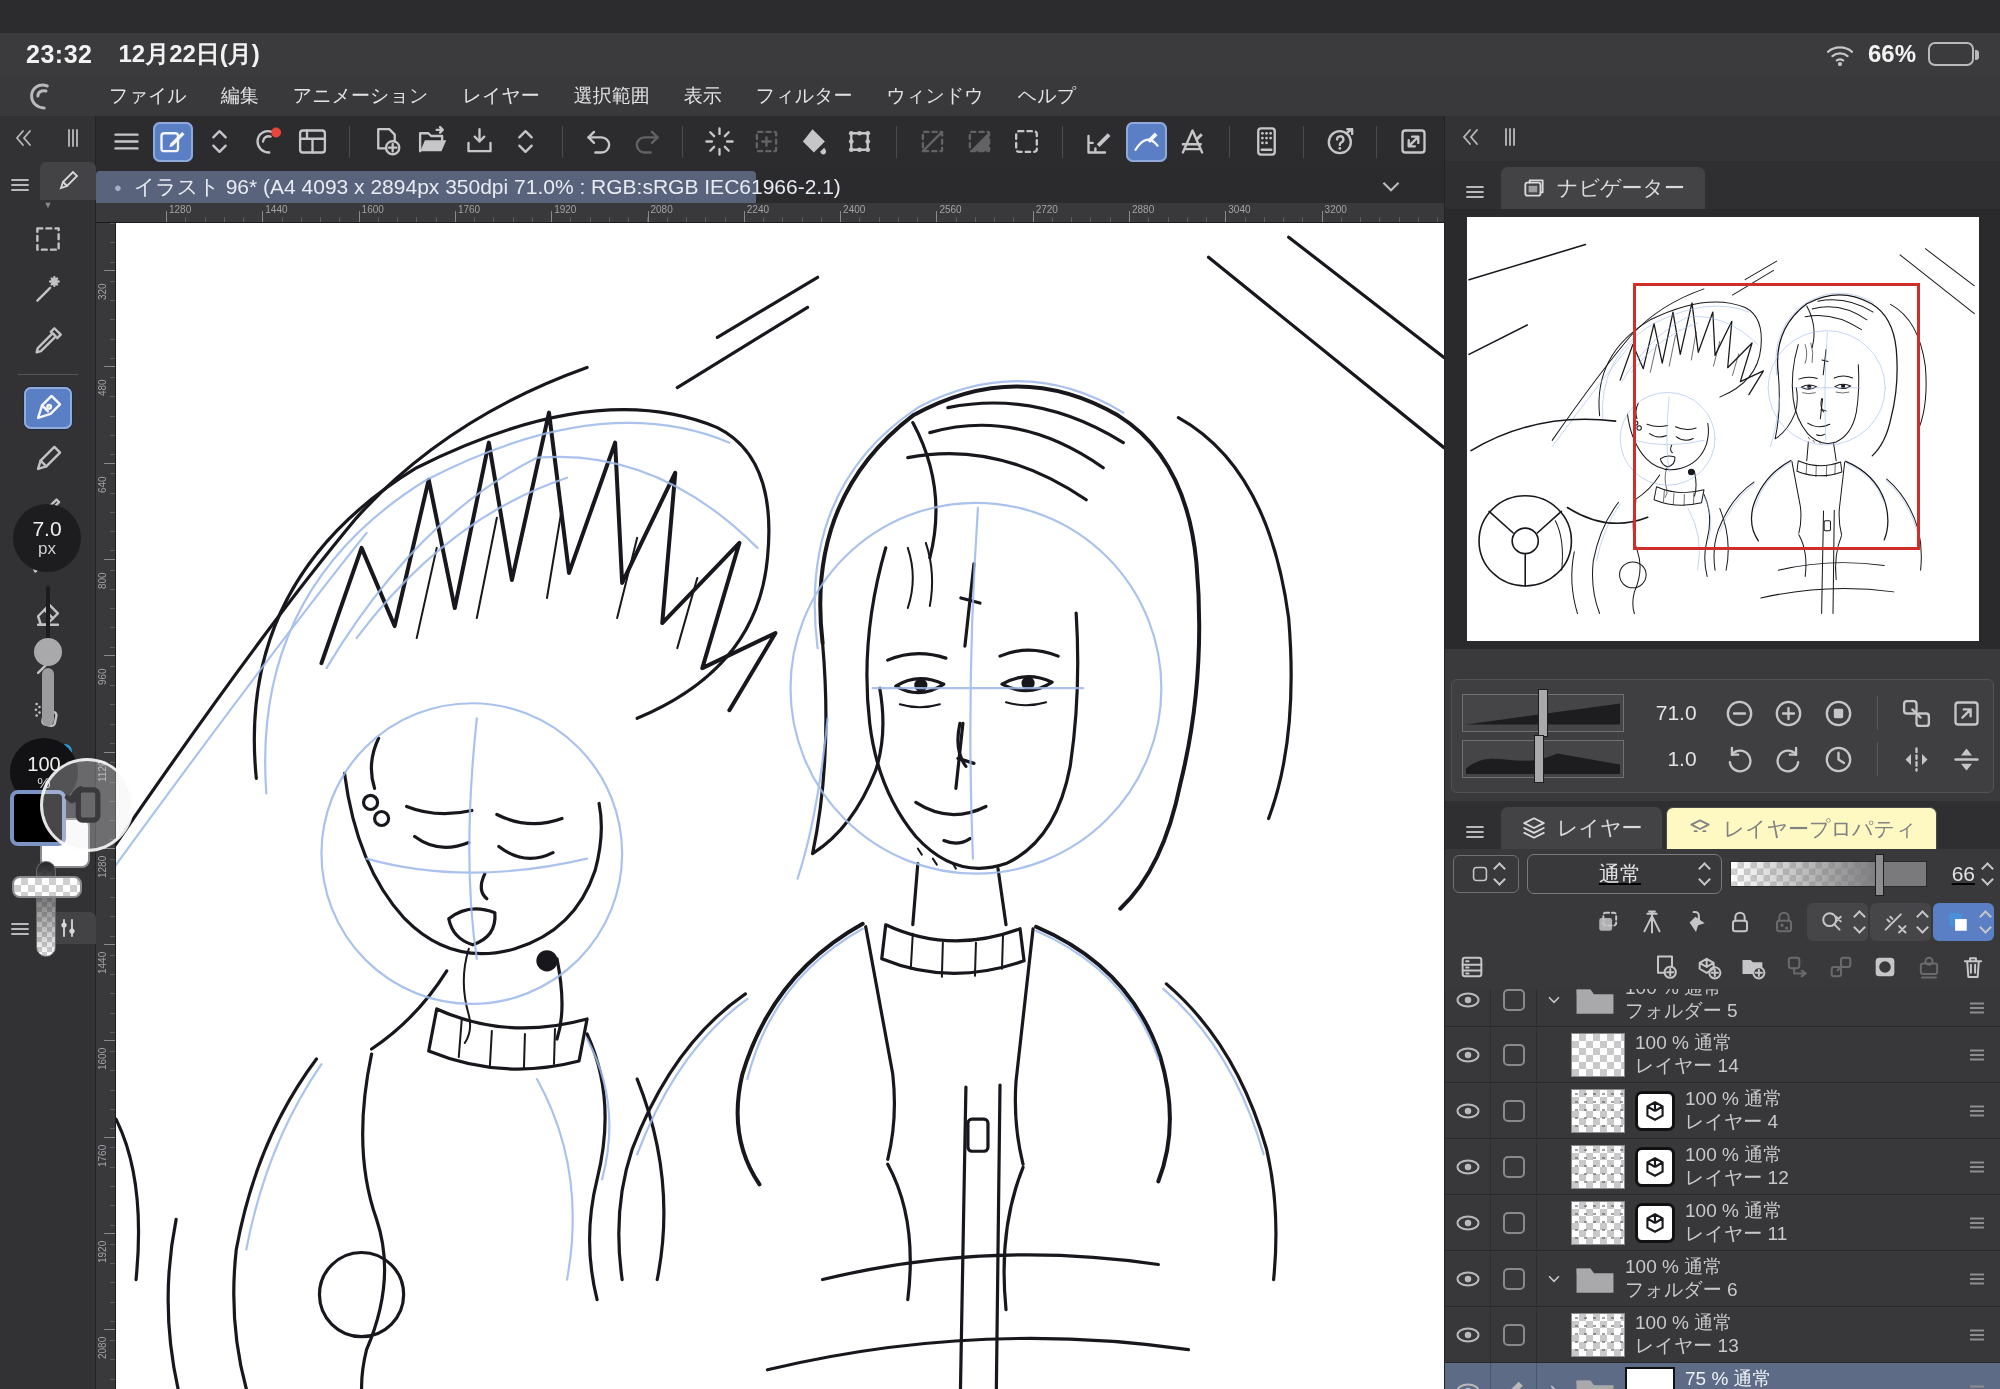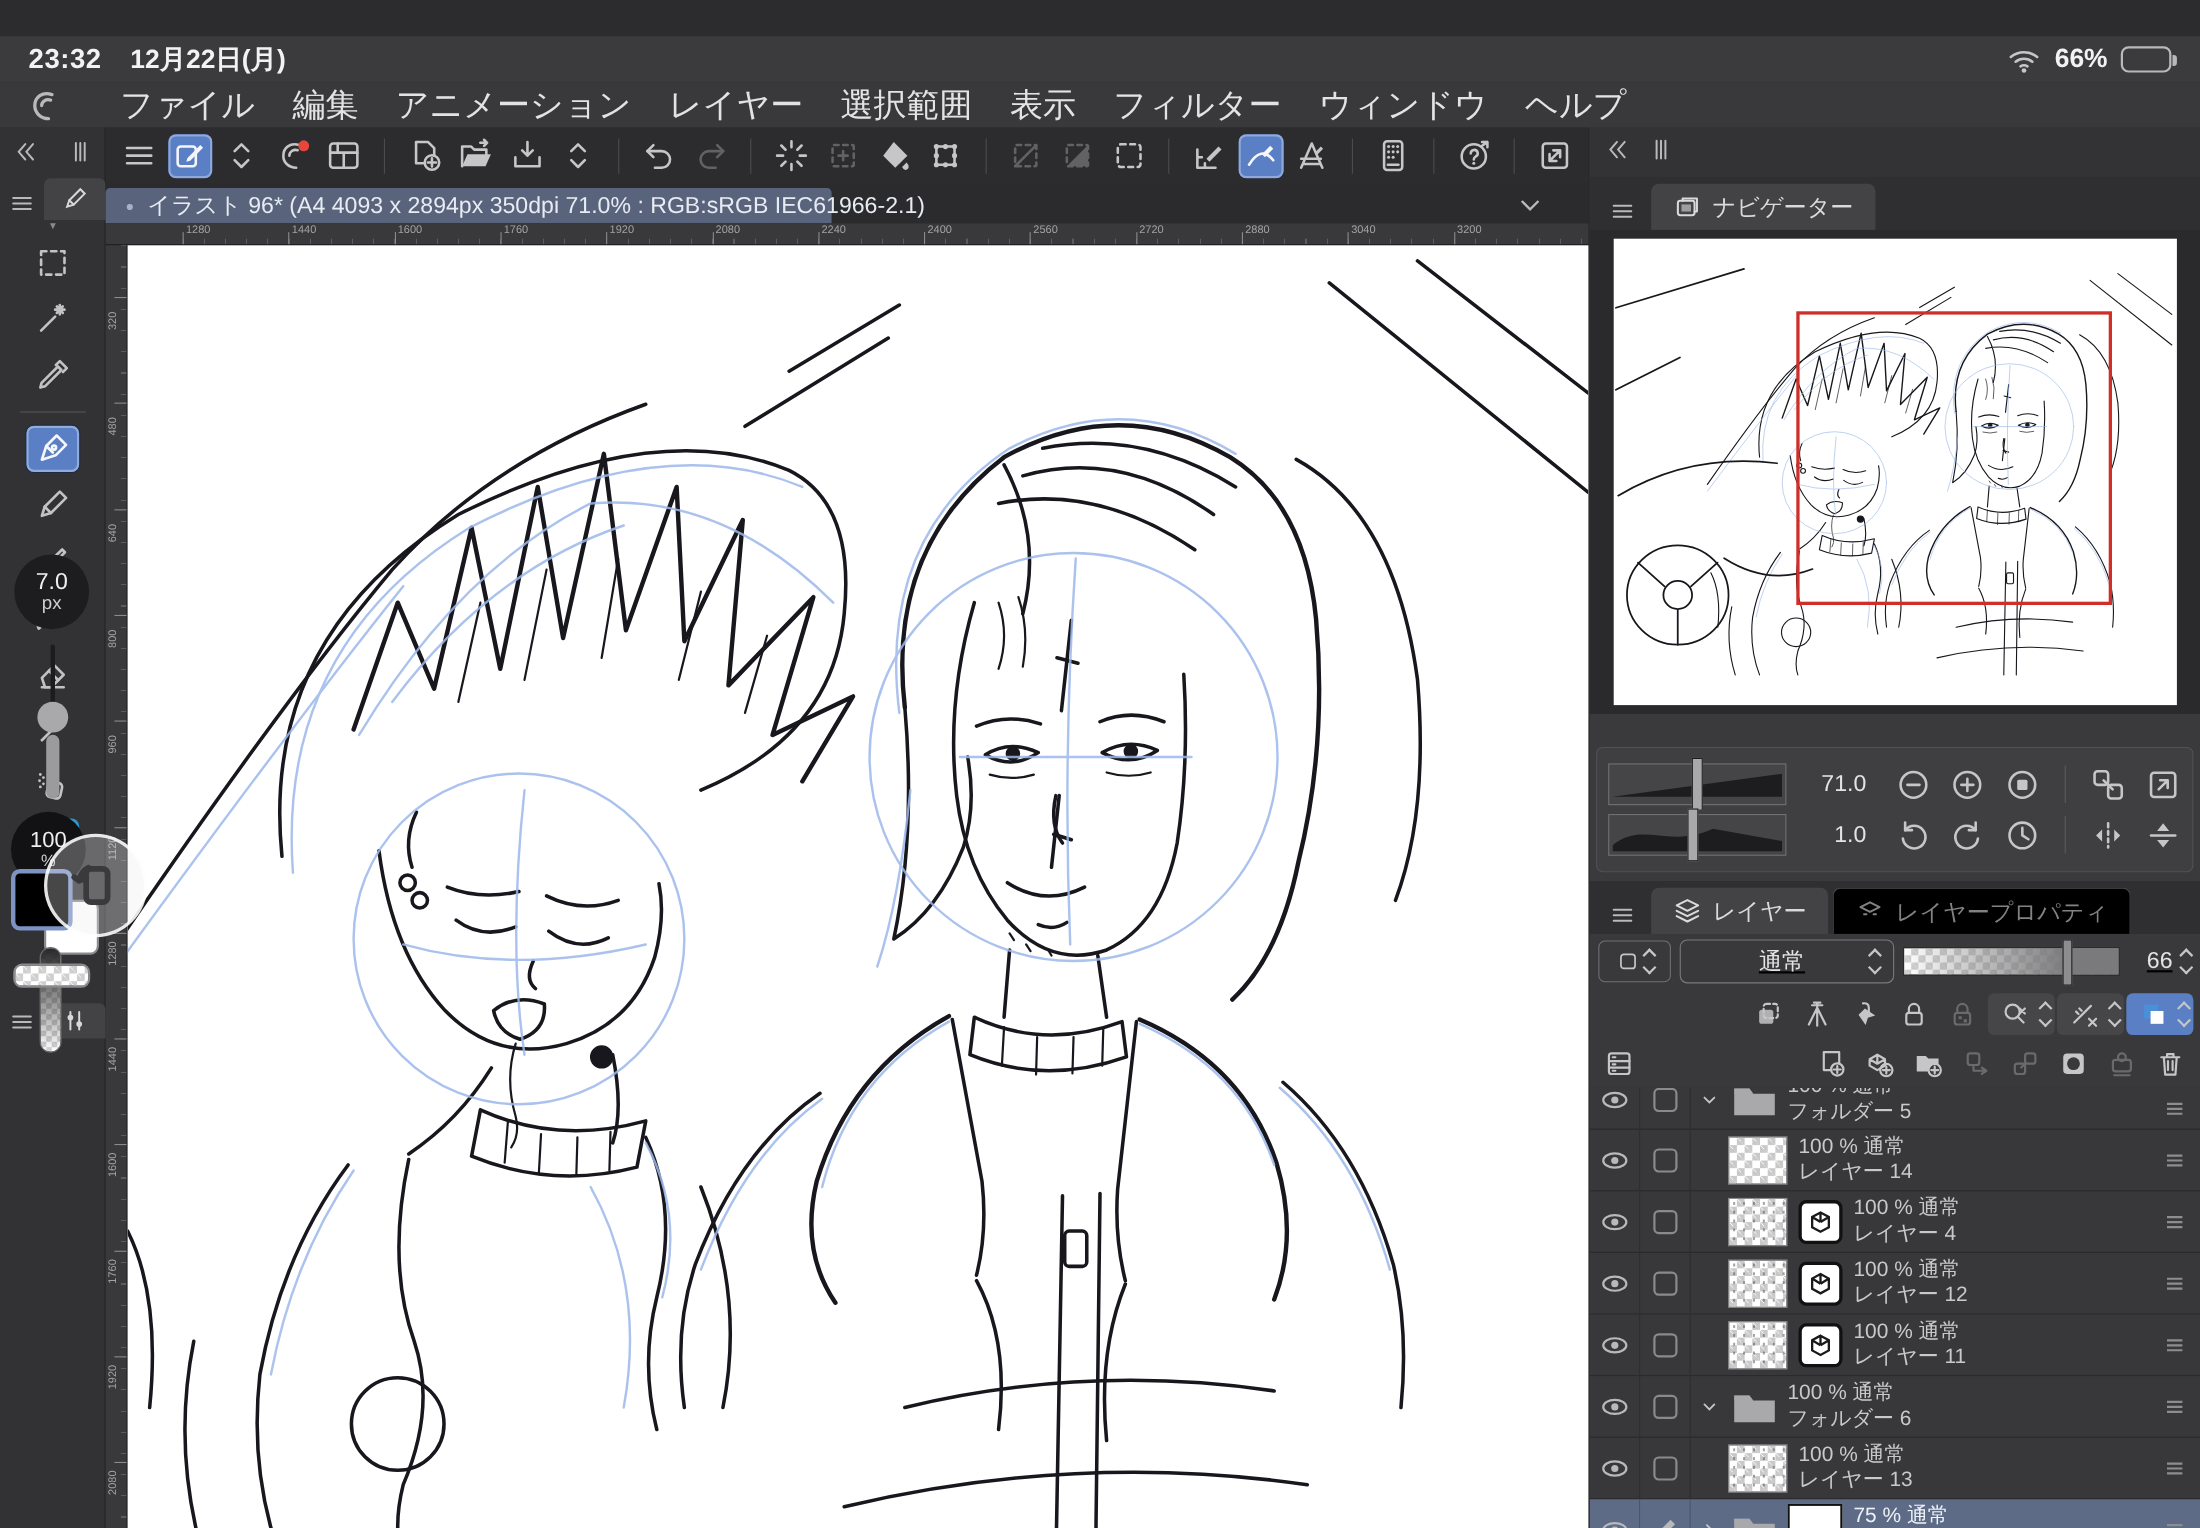--- a/index.html
+++ b/index.html
@@ -14,21 +14,21 @@
   .sb-date { font-size:24px; font-weight:600; margin-left:26px; }
   .sb-right { margin-left:auto; display:flex; align-items:center; gap:12px; }
   .sb-batt-pct { font-size:24px; font-weight:600; }
   .batt { width:46px; height:24px; border:2px solid #b9b9bb; border-radius:7px; position:relative; padding:3px; }
   .batt-fill { height:100%; width:66%; background:#ffffff; border-radius:3px; }
   .batt-nub { position:absolute; right:-7px; top:6px; width:4px; height:10px; background:#b9b9bb; border-radius:0 3px 3px 0; }
 
   
   .menu-bar { height:41px; background:#39393b; display:flex; align-items:center; padding:0 24px; gap:6px; flex:0 0 auto; }
   .app-logo { width:34px; height:30px; color:#b9b9bb; margin-right:28px; }
-  .menu-item { color:#e3e3e5; font-size:30px; padding:0 17px; cursor:default; }
+  .menu-item { color:#e3e3e5; font-size:19px; padding:0 17px; cursor:default; }
 
   
   .content { flex:1; display:flex; min-height:0; }
   .left-col { width:96px; background:#323234; position:relative; flex:0 0 auto; border-right:1px solid #232325; }
   .center-col { flex:1; display:flex; flex-direction:column; min-width:0; }
   .right-col { width:556px; flex:0 0 auto; background:#3a3a3c; border-left:1px solid #232325;
     display:flex; flex-direction:column; overflow:hidden; }
 
   
   .main-toolbar { height:51px; background:#2c2c2e; display:flex; align-items:center; padding:0 10px; gap:6px; }
@@ -108,21 +108,21 @@
 
   
   .rc-top { height:45px; display:flex; align-items:center; gap:14px; padding:0 14px; color:#b9b9bb; background:#333335; }
   .rc-top svg { width:24px; height:24px; stroke:currentColor; fill:none; stroke-width:1.8; stroke-linecap:round; }
   .panel-tabs { height:48px; background:#2f2f31; display:flex; align-items:flex-end; padding:6px 8px 0 8px; gap:4px; }
   .ptab-menu { width:44px; height:34px; display:flex; align-items:center; justify-content:center; color:#b9b9bb; }
   .ptab-menu svg { width:24px; height:24px; stroke:currentColor; fill:none; stroke-width:1.8; stroke-linecap:round; }
   .ptab { height:42px; display:flex; align-items:center; gap:10px; padding:0 20px; border-radius:7px 7px 0 0;
     font-size:21px; color:#dadadc; background:#434345; }
   .ptab svg { width:26px; height:26px; stroke:currentColor; fill:none; stroke-width:1.7; stroke-linecap:round; stroke-linejoin:round; }
-  .ptab.inactive { background:#000000; color:#828284; border:1px solid #4a4a4c; border-bottom:none; }
+  .ptab.inactive { background:#fef9c3; color:#828284; border:1px solid #4a4a4c; border-bottom:none; }
   .nav-preview { height:440px; background:#2a2a2c; display:flex; align-items:flex-start; justify-content:center; padding-top:8px; }
   .nav-thumb { position:relative; width:512px; height:424px; background:#ffffff; overflow:hidden; }
   .nav-thumb svg { width:100%; height:100%; display:block; }
   .nav-rect { position:absolute; border:3px solid #cf2f28; left:32.5%; top:15.5%; width:56%; height:63%; }
   .zoom-panel { margin:30px 6px 0 6px; background:#3f3f41; border:1px solid #525254; border-radius:6px; padding:10px 10px; }
   .zp-row { display:flex; align-items:center; height:46px; gap:16px; }
   .zp-slider { position:relative; width:222px; height:38px; border:1px solid #707072; background:#454547; margin-right:14px; }
   .zp-wedge { position:absolute; inset:3px; background:#1d1d1f; clip-path:polygon(0 88%,100% 18%,100% 88%); }
   .zp-wave { position:absolute; inset:3px; }
   .zp-wave svg { width:100%; height:100%; display:block; }

